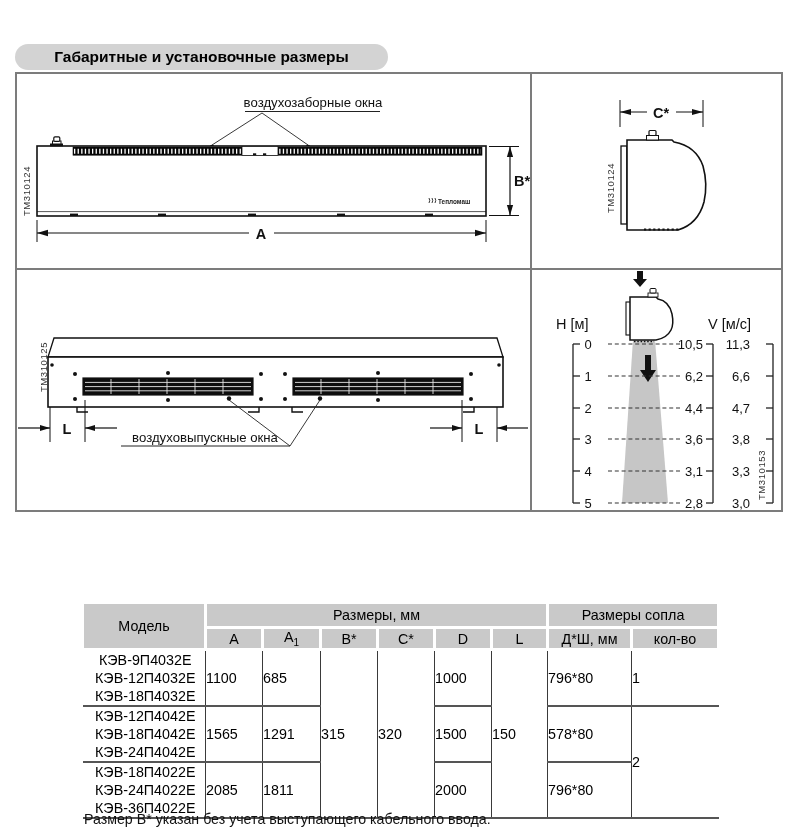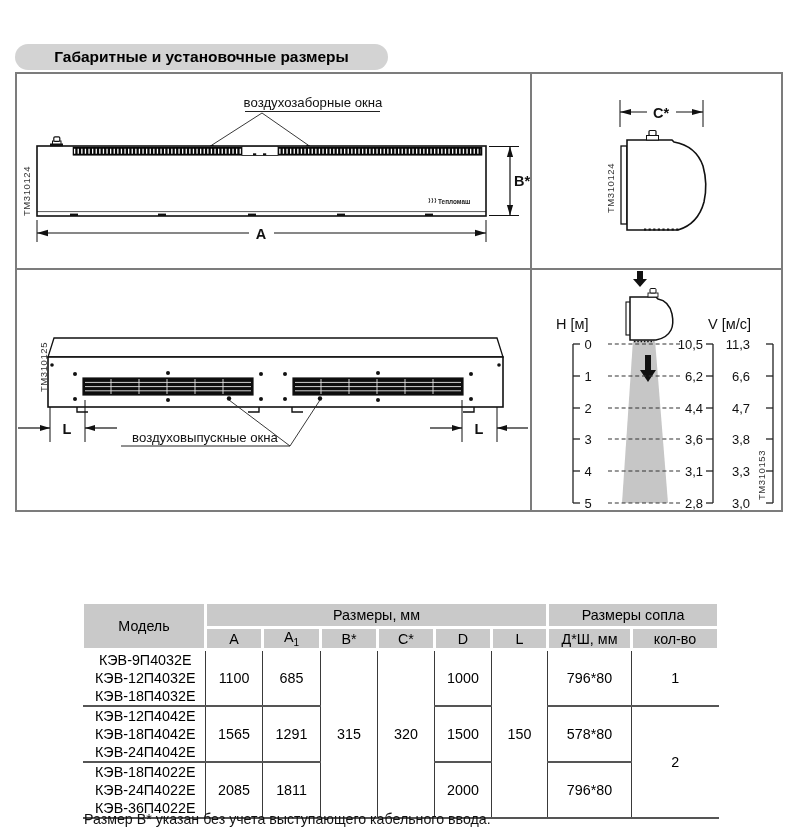--- a/index.html
+++ b/index.html
@@ -22,21 +22,21 @@
   .code{font-size:9.5px;fill:#333;letter-spacing:0.6px;}
   .tick-num{font-size:13px;}
   .axis-lbl{font-size:14.5px;}
   .brand-txt{font-size:6.4px;font-weight:bold;fill:#222;}
 
   .spec-table{position:absolute;left:81px;top:569px;border-collapse:collapse;table-layout:fixed;
         font-size:14.3px;color:#000;margin-top:32px;}
   .spec-table th{background:#c9c9c9;font-weight:normal;font-size:14.3px;border:3px solid #fff;padding:0;}
   .spec-table thead tr:nth-child(1) th{height:22px;}
   .spec-table thead tr:nth-child(2) th{height:19px;}
-  .spec-table td{border:1.5px solid #3a3a3a;text-align:center;vertical-align:middle;padding:0;}
+  .spec-table td{border:1.5px solid #3a3a3a;vertical-align:middle;padding:0;}
   .spec-table td.model{border-left:none;text-align:center;padding-left:3px;line-height:18px;}
   .spec-table td.qty{border-right:none;}
   .spec-table tr.g2 td.sep, .spec-table tr.g3 td.sep{border-top:2.5px solid #555;}
   .spec-table td.span-all{border-top:none;border-bottom:2.5px solid #555;}
   .spec-table tbody tr:first-child td{border-top:none;}
   .spec-table tr.g3 td{border-bottom:2.5px solid #555;}
   .spec-table td.qty2{border-top:2.5px solid #555;border-bottom:2.5px solid #555;}
   .row-h{height:55px;}
   sub{font-size:10px;}
 

